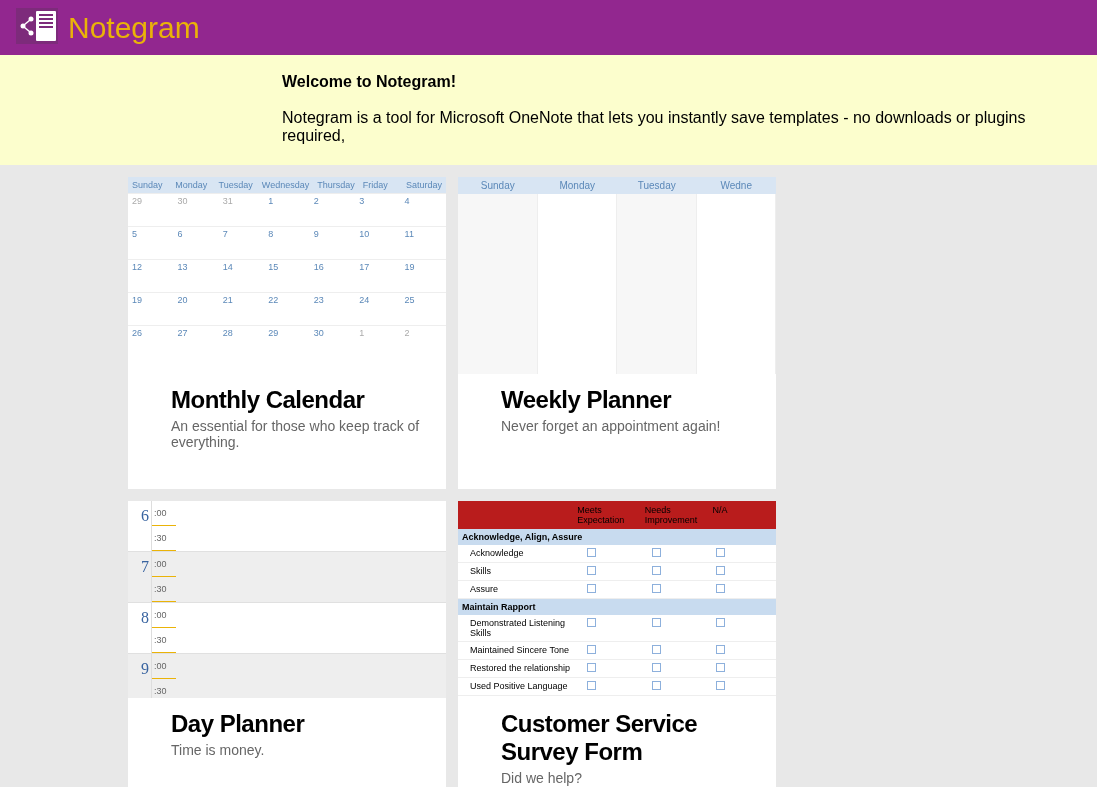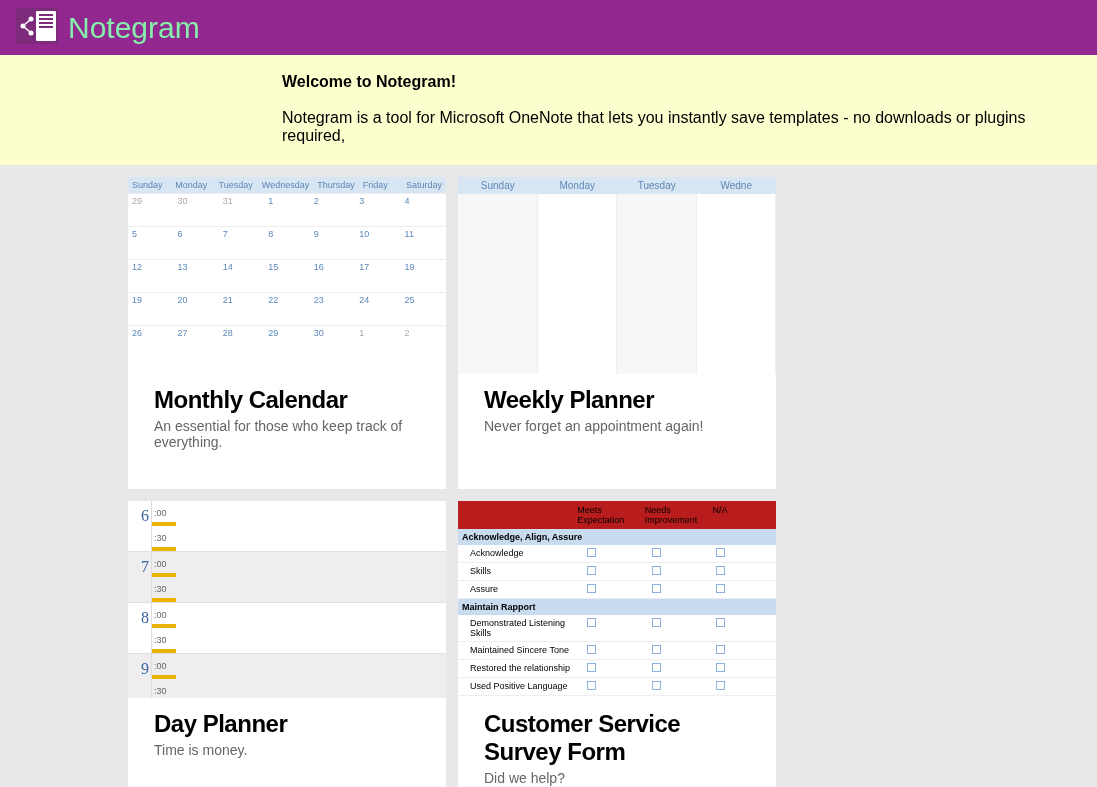--- a/index.html
+++ b/index.html
@@ -1,20 +1,20 @@
 <!DOCTYPE html>
 <html><head>
   <meta charset="utf-8">
   <style>
     * { box-sizing: border-box; margin: 0; padding: 0; }
     body { font-family: Arial, Helvetica, sans-serif; background: #e8e8e8; }
     
     .header {
       background: #92278f;
-      color: #86efac;
+      color: #eab308;
       display: flex;
       align-items: center;
       padding: 8px 16px;
       height: 55px;
     }
     .header-icon { width: 42px; height: 36px; margin-right: 10px; }
     .header-title { font-size: 30px; font-weight: 300; }
     
     .welcome {
       background: #fcfecd;
@@ -32,21 +32,21 @@
     .card {
       width: 318px;
       background: white;
     }
     .card-preview {
       height: 197px;
       overflow: hidden;
       position: relative;
       background: white;
     }
-    .card-body { padding: 12px 26px; min-height: 115px; }
+    .card-body { padding: 12px 19px; min-height: 115px; margin-left: 24px; }
     .card-title { font-size: 24px; font-weight: 900; letter-spacing: -0.5px; margin-bottom: 4px; }
     .card-desc { font-size: 14px; color: #666; }
     
     
     .mc { width: 100%; }
     .mc-head { display: flex; background: #d8e5f3; font-size: 9px; color: #5b88b8; }
     .mc-head div { flex: 1; padding: 3px 4px; }
     .mc-row { display: flex; height: 33px; justify-content: center; }
     .mc-cell { flex: 1; padding: 2px 4px; font-size: 9px; color: #5b88b8; border-top: 1px solid #eee; }
     .mc-cell.faded { color: #aaa; }
@@ -56,21 +56,21 @@
     .wp-head div { flex: 1; padding: 3px 4px; text-align: center; }
     .wp-body { display: flex; height: 180px; }
     .wp-col { flex: 1; border-right: 1px solid #eee; }
     .wp-col:nth-child(odd) { background: #f7f7f7; }
     
     
     .dp-row { display: flex; align-items: stretch; border-bottom: 1px solid #e0e0e0; }
     .dp-row:nth-child(even) { background: #eeeeee; }
     .dp-hour { width: 24px; text-align: right; padding: 6px 2px; font-size: 16px; color: #3964a0; font-family: Georgia, serif; border-right: 1px solid #ddd; }
     .dp-min { width: 24px; font-size: 9px; color: #666; }
-    .dp-min div { height: 25px; line-height: 25px; padding-left: 2px; border-bottom: 4px solid #eab308; }
+    .dp-min div { height: 25px; line-height: 25px; padding-left: 2px; border-bottom: 1px solid #eab308; }
     .dp-slot { flex: 1; }
     
     
     .sv { font-size: 9px; width: 100%; }
     .sv-header { display: flex; background: #b91c1c; }
     .sv-header div:first-child { flex: 1.8; padding: 4px; }
     .sv-header div { flex: 1; padding: 4px; text-align: left; }
     .sv-cat { background: #c8dbef; padding: 3px 4px; font-weight: bold; font-size: 9px; }
     .sv-row { display: flex; border-bottom: 1px solid #eee; }
     .sv-row div:first-child { flex: 1.8; padding: 3px 12px; }

